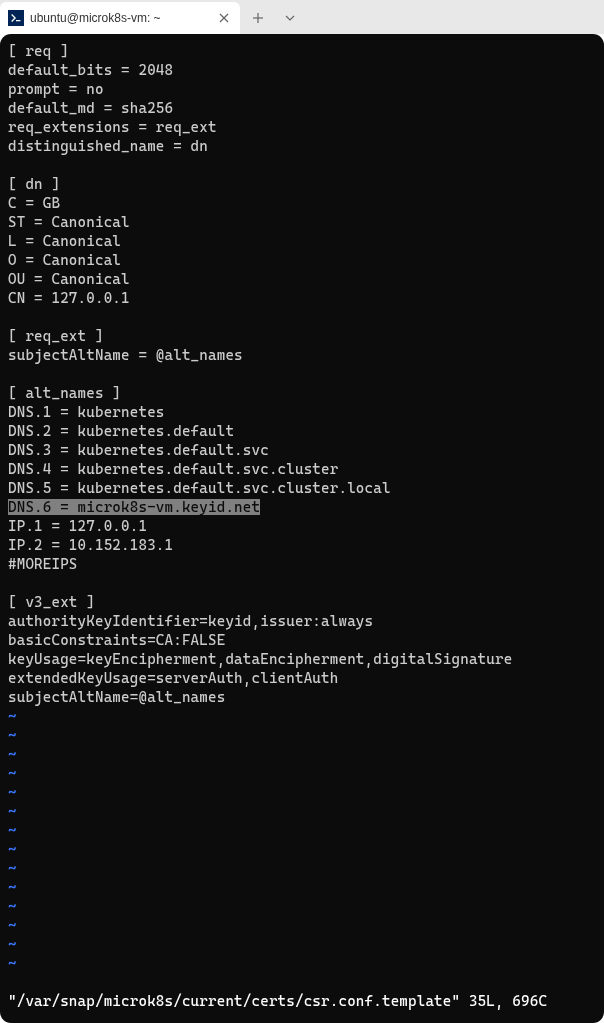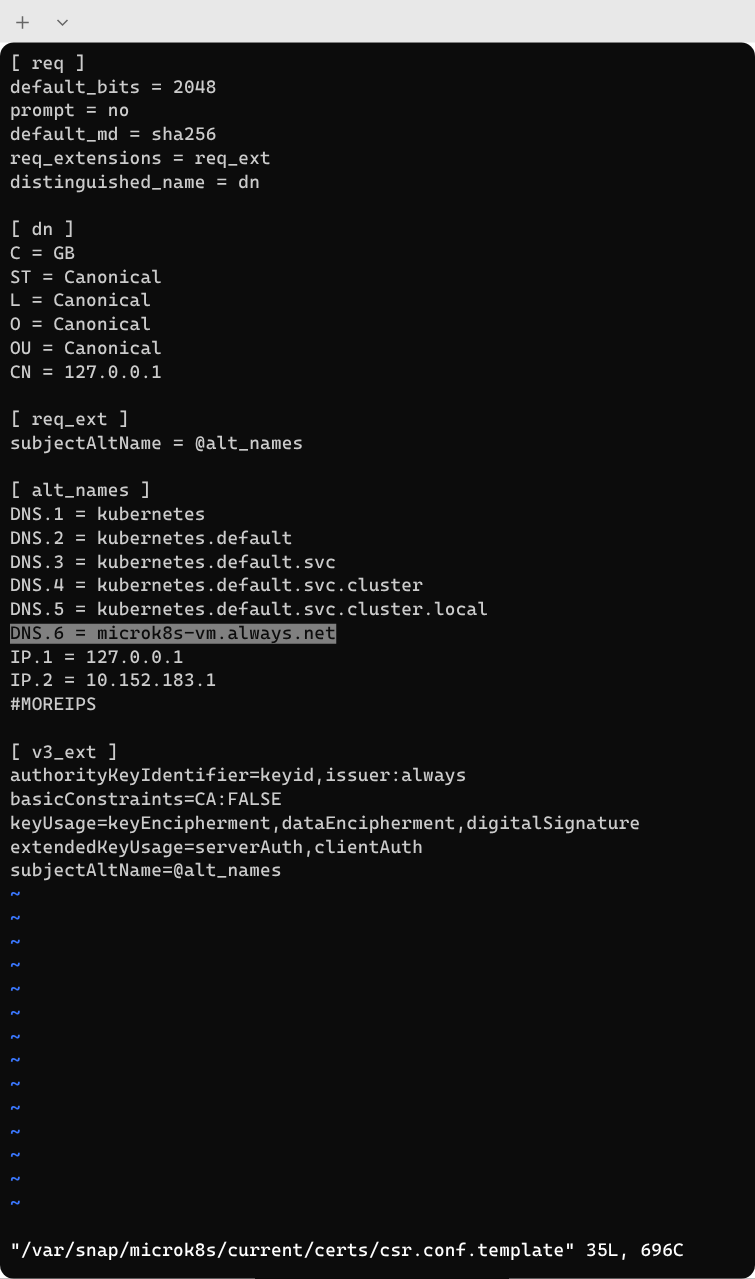--- a/index.html
+++ b/index.html
@@ -96,20 +96,36 @@
       color: #3b78ff;
     }
     .status-line {
       color: #ffffff;
     }
   </style>
 </head>
 <body>
 
 <div class="tab-bar">
+  <div class="tab">
+    <div class="tab-icon">
+      <svg width="14" height="14" viewBox="0 0 16 16">
+        <rect width="16" height="16" fill="#012456"></rect>
+        <path d="M3 4 L7 8 L3 12" stroke="#fff" stroke-width="1.5" fill="none"></path>
+        <line x1="8" y1="11" x2="13" y2="11" stroke="#fff" stroke-width="1.5"></line>
+      </svg>
+    </div>
+    <span class="tab-title">ubuntu@microk8s-vm: ~</span>
+    <div class="tab-close">
+      <svg width="10" height="10" viewBox="0 0 10 10">
+        <line x1="1" y1="1" x2="9" y2="9" stroke="#666" stroke-width="1.2"></line>
+        <line x1="9" y1="1" x2="1" y2="9" stroke="#666" stroke-width="1.2"></line>
+      </svg>
+    </div>
+  </div>
   <div class="tab-actions">
     <div class="tab-action">
       <svg width="12" height="12" viewBox="0 0 12 12">
         <line x1="6" y1="1" x2="6" y2="11" stroke="#666" stroke-width="1.2"></line>
         <line x1="1" y1="6" x2="11" y2="6" stroke="#666" stroke-width="1.2"></line>
       </svg>
     </div>
     <div class="tab-action">
       <svg width="12" height="12" viewBox="0 0 12 12">
         <path d="M2 4 L6 8 L10 4" stroke="#666" stroke-width="1.2" fill="none"></path>
@@ -135,21 +151,21 @@
 
 [ req_ext ]
 subjectAltName = @alt_names
 
 [ alt_names ]
 DNS.1 = kubernetes
 DNS.2 = kubernetes.default
 DNS.3 = kubernetes.default.svc
 DNS.4 = kubernetes.default.svc.cluster
 DNS.5 = kubernetes.default.svc.cluster.local</span>
-<span class="highlighted">DNS.6 = microk8s-vm.always.net</span>
+<span class="highlighted">DNS.6 = microk8s-vm.keyid.net</span>
 <span id="lines-after">IP.1 = 127.0.0.1
 IP.2 = 10.152.183.1
 #MOREIPS
 
 [ v3_ext ]
 authorityKeyIdentifier=keyid,issuer:always
 basicConstraints=CA:FALSE
 keyUsage=keyEncipherment,dataEncipherment,digitalSignature
 extendedKeyUsage=serverAuth,clientAuth
 subjectAltName=@alt_names</span>

